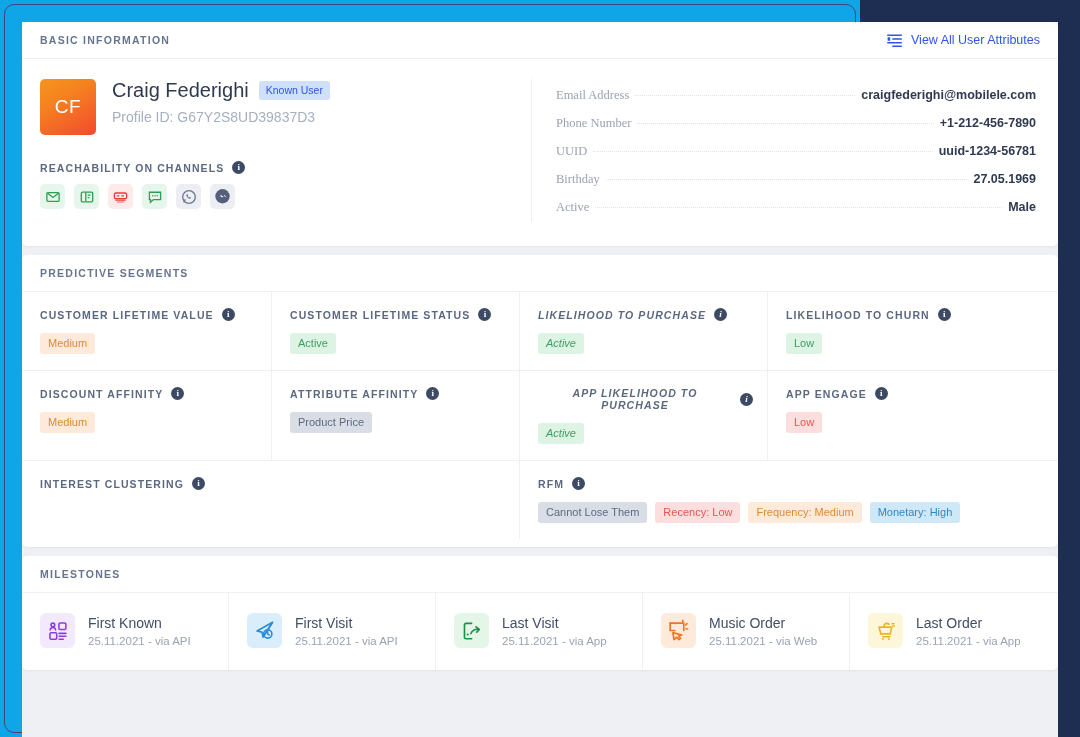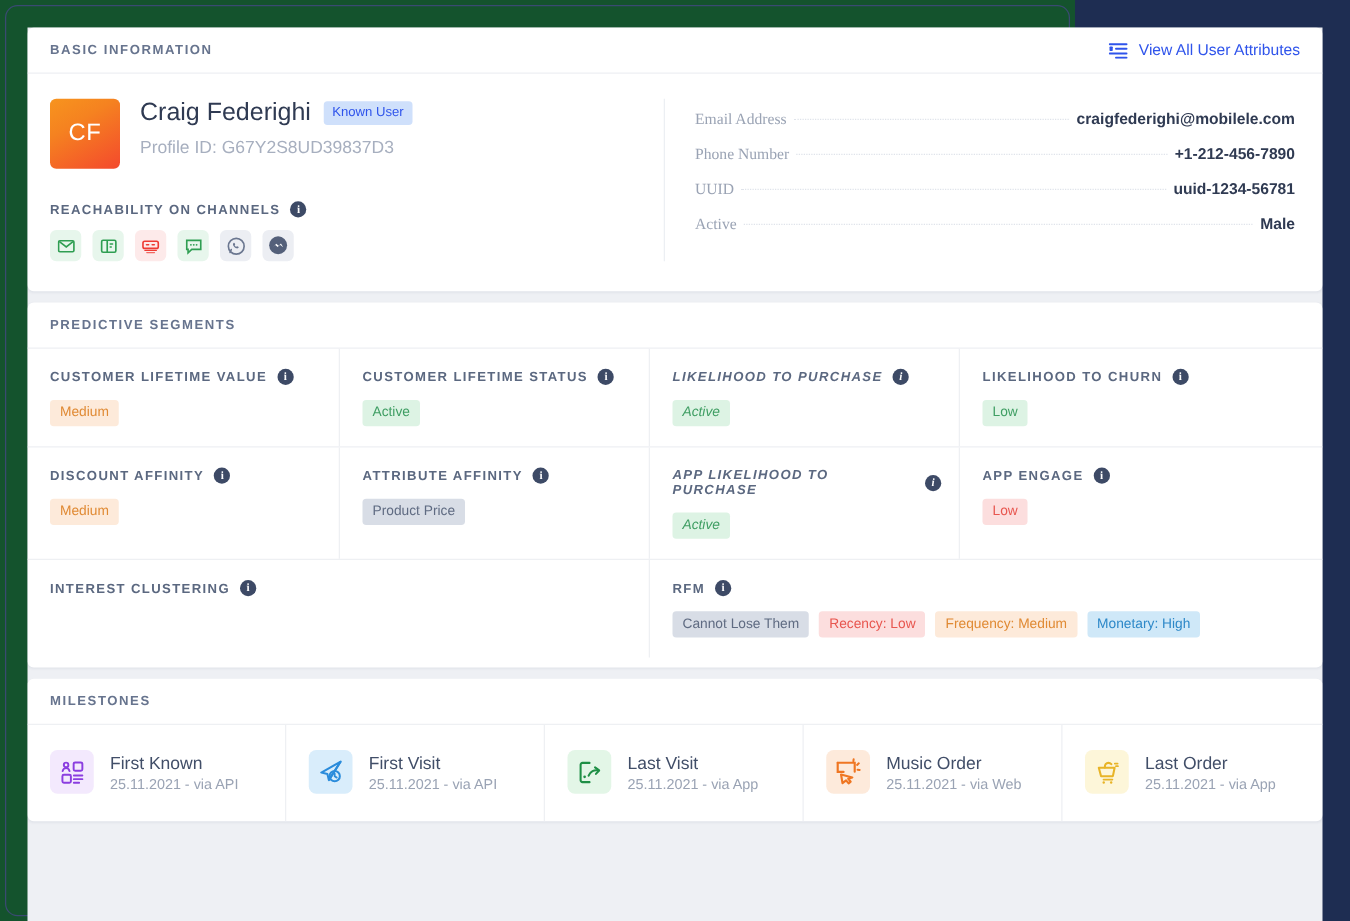--- a/index.html
+++ b/index.html
@@ -7,21 +7,21 @@
   body {
     font-family: "Liberation Sans", sans-serif;
     background: #1e2d52;
     overflow: hidden;
   }
   
   .frame {
     position: absolute;
     left: 0; top: 0;
     width: 860px; height: 737px;
-    background: #14532d;
+    background: #0ea5e9;
     padding: 22px 22px 0 22px;
   }
   .frame::before{
     content:"";
     position:absolute; left:4px; top:4px; right:4px; bottom:4px;
     border:1px solid #3a4a72; border-radius:10px;
     pointer-events:none;
   }
   .viewport {
     position: relative;
@@ -86,21 +86,21 @@
     white-space: nowrap;
   }
   .profile-id { font-size: 14px; color: #a7afbf; margin-top: 7px; }
 
   .reach-label-row {
     display: flex; align-items: center; gap: 8px;
     margin: 26px 0 10px 0;
   }
   .mini-label {
     font-size: 10.5px; letter-spacing: 1.1px; color: #5b6880;
-    font-weight: 600; text-transform: uppercase;
+    font-weight: 600; text-transform: uppercase; text-align: center;
   }
   .info-i {
     width: 13px; height: 13px; border-radius: 50%;
     background: #3d4a66; color: #fff; font-size: 9px; font-weight: bold;
     display: inline-flex; align-items: center; justify-content: center;
     font-family: "Liberation Serif", serif; line-height: 1; flex: none;
     cursor: pointer;
   }
   .chan-row { display: flex; gap: 9px; }
   .chan {
@@ -266,20 +266,25 @@
                 <span class="attr-k">Phone Number</span>
                 <span class="attr-dots"></span>
                 <span class="attr-v">+1-212-456-7890</span>
               </div>
               <div class="attr-row">
                 <span class="attr-k">UUID</span>
                 <span class="attr-dots"></span>
                 <span class="attr-v">uuid-1234-56781</span>
               </div>
               <div class="attr-row">
+                <span class="attr-k">Birthday</span>
+                <span class="attr-dots"></span>
+                <span class="attr-v">27.05.1969</span>
+              </div>
+              <div class="attr-row">
                 <span class="attr-k">Active</span>
                 <span class="attr-dots"></span>
                 <span class="attr-v">Male</span>
               </div>
             </div>
         </div>
       </div>
     </div>
 
     <div class="card">

